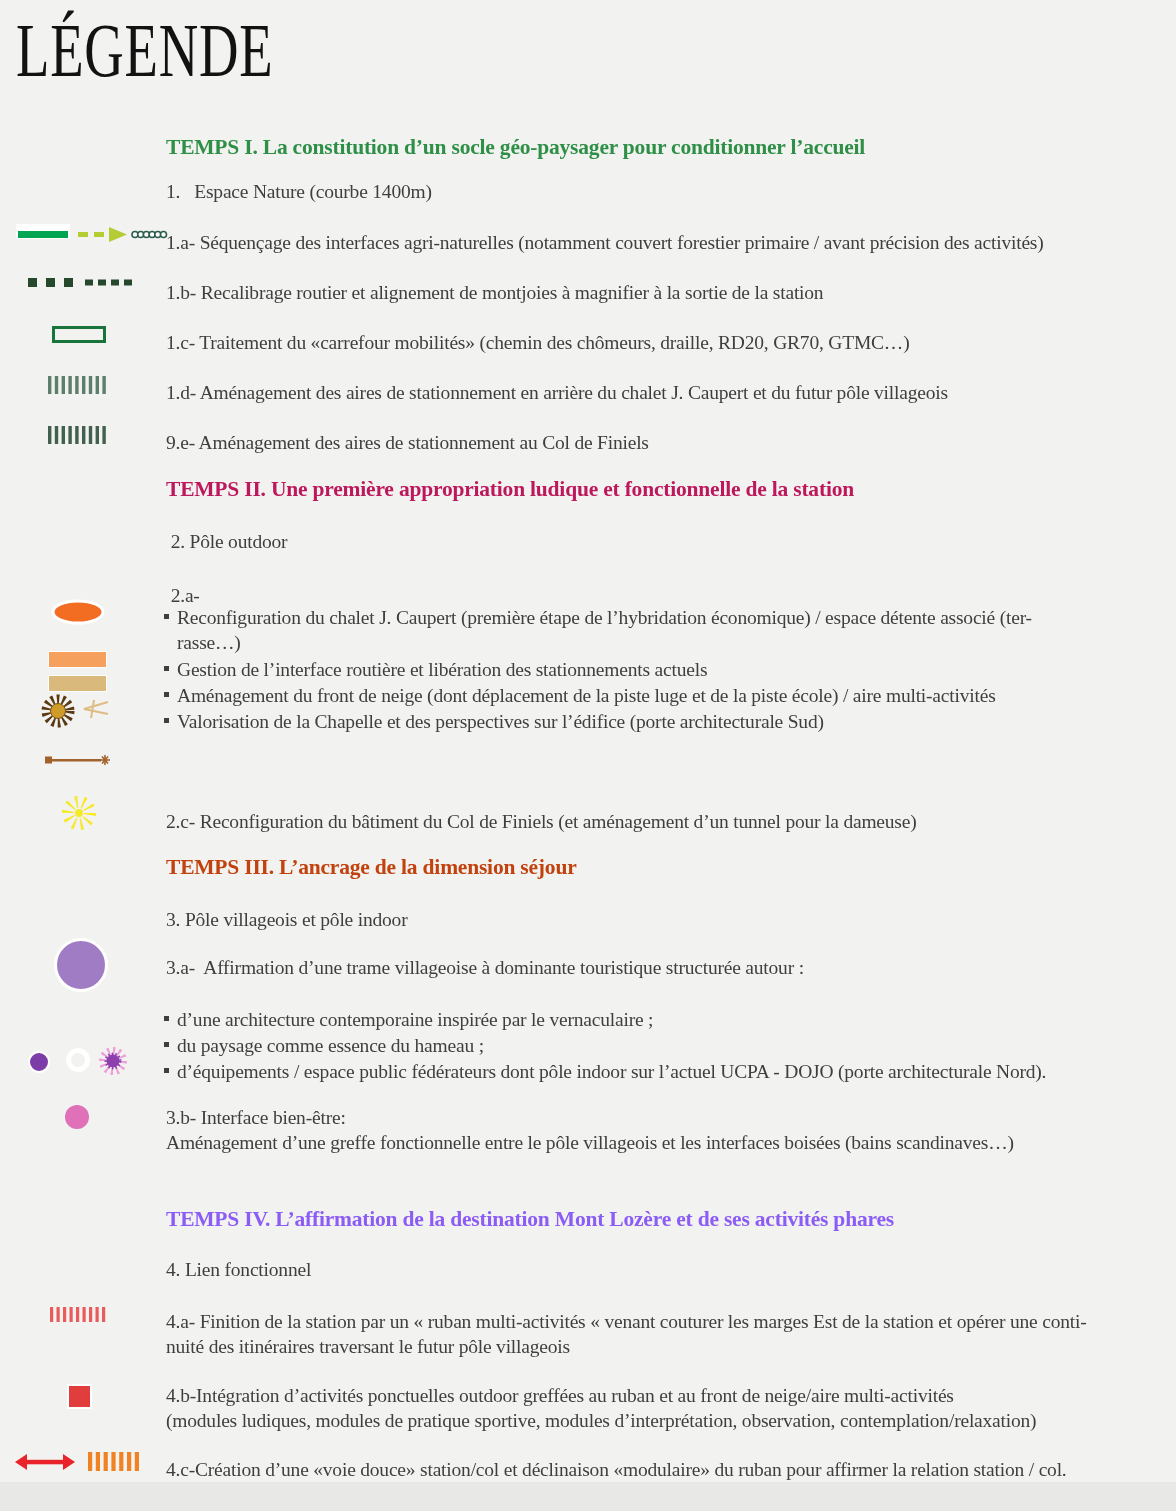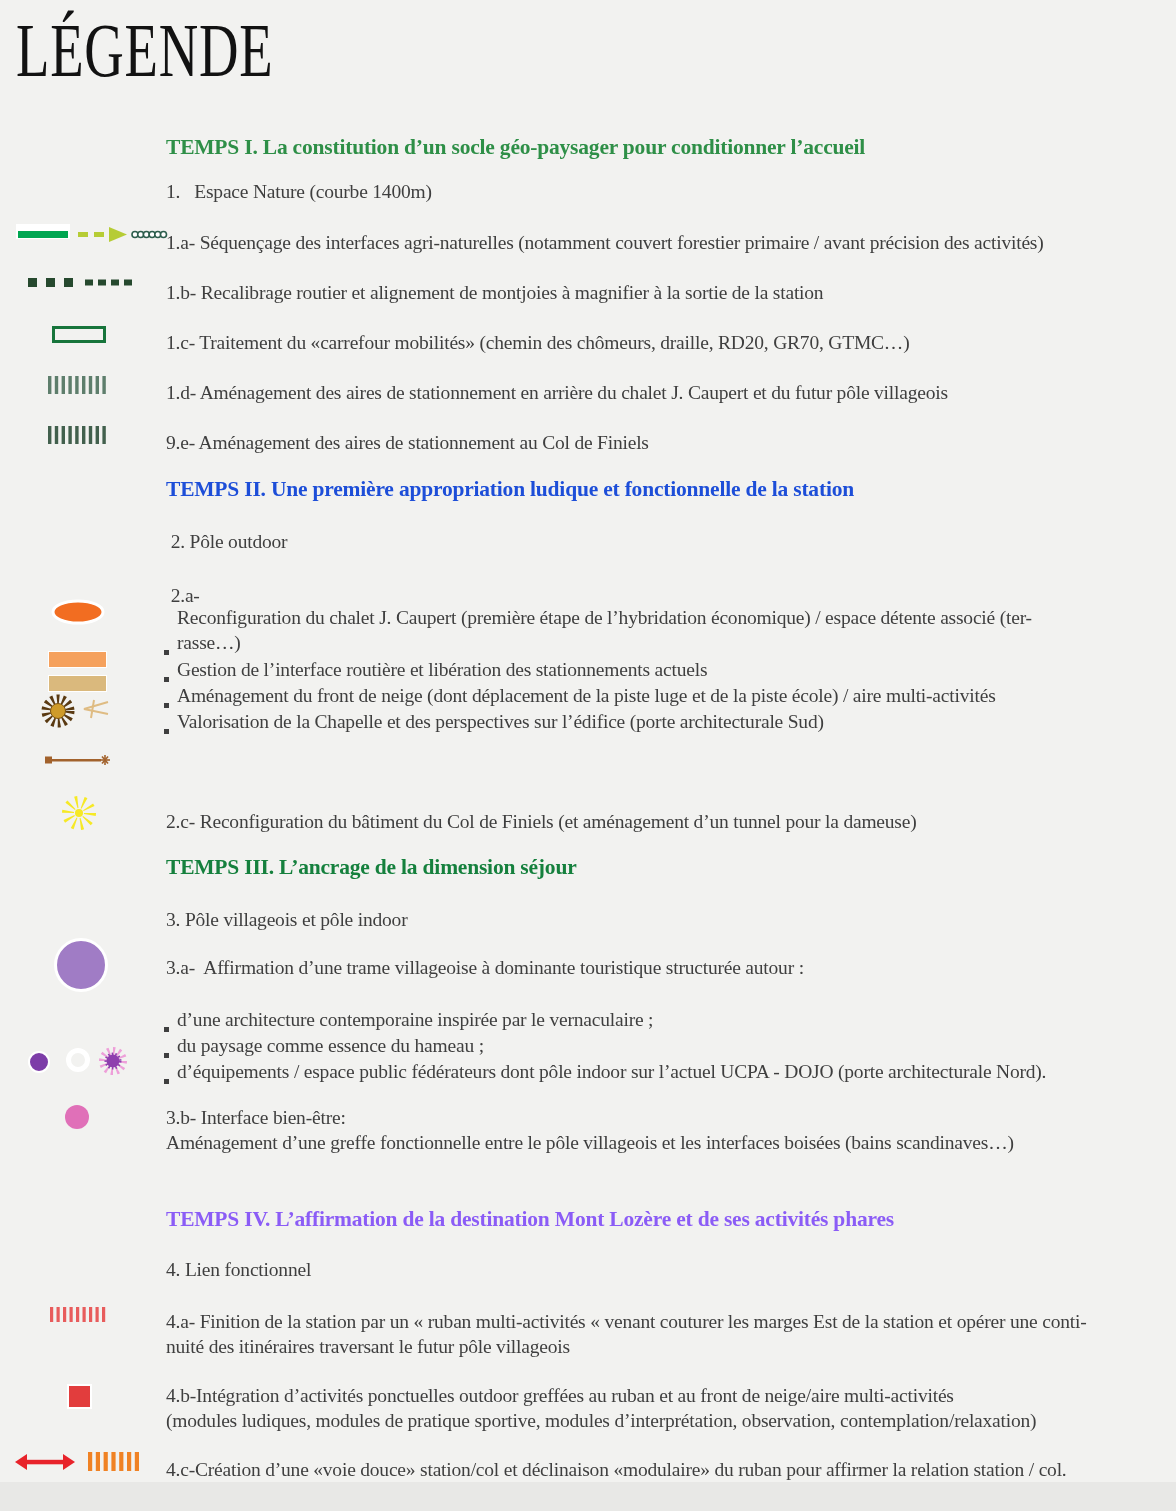--- a/index.html
+++ b/index.html
@@ -15,22 +15,22 @@
     transform:scaleX(0.72); transform-origin:0 0;
     letter-spacing:1px; font-weight:normal; white-space:pre;
   }
   .row{
     position:absolute; left:166px;
     font-size:19.5px; line-height:25px; letter-spacing:-0.2px;
     white-space:pre;
     margin-top:9px;
   }
   .hdr{font-weight:bold; font-size:21.5px; letter-spacing:-0.2px;}
-  .h1{color:#2e8f47}.h2{color:#1d4ed8}.h3{color:#15803d}.h4{color:#8b5cf6}
-  .brow{display:flex; left:164px; align-items:flex-end;}
+  .h1{color:#2e8f47}.h2{color:#be185d}.h3{color:#c2410c}.h4{color:#8b5cf6}
+  .brow{display:flex; left:164px; align-items:flex-start;}
   .bullet{flex:0 0 auto; width:5px; height:5px; background:#3f3f3f; margin:9px 8px 0 0;}
   .btext{white-space:pre;}
   .sym{position:absolute;}
   .rect-outline{width:48px; height:11px; border:3px solid #17753b; background:transparent;}
   .bar{position:absolute; border:1px solid #fff;}
   .circle{position:absolute; border-radius:50%;}
 </style>
 </head>
 <body>
 

